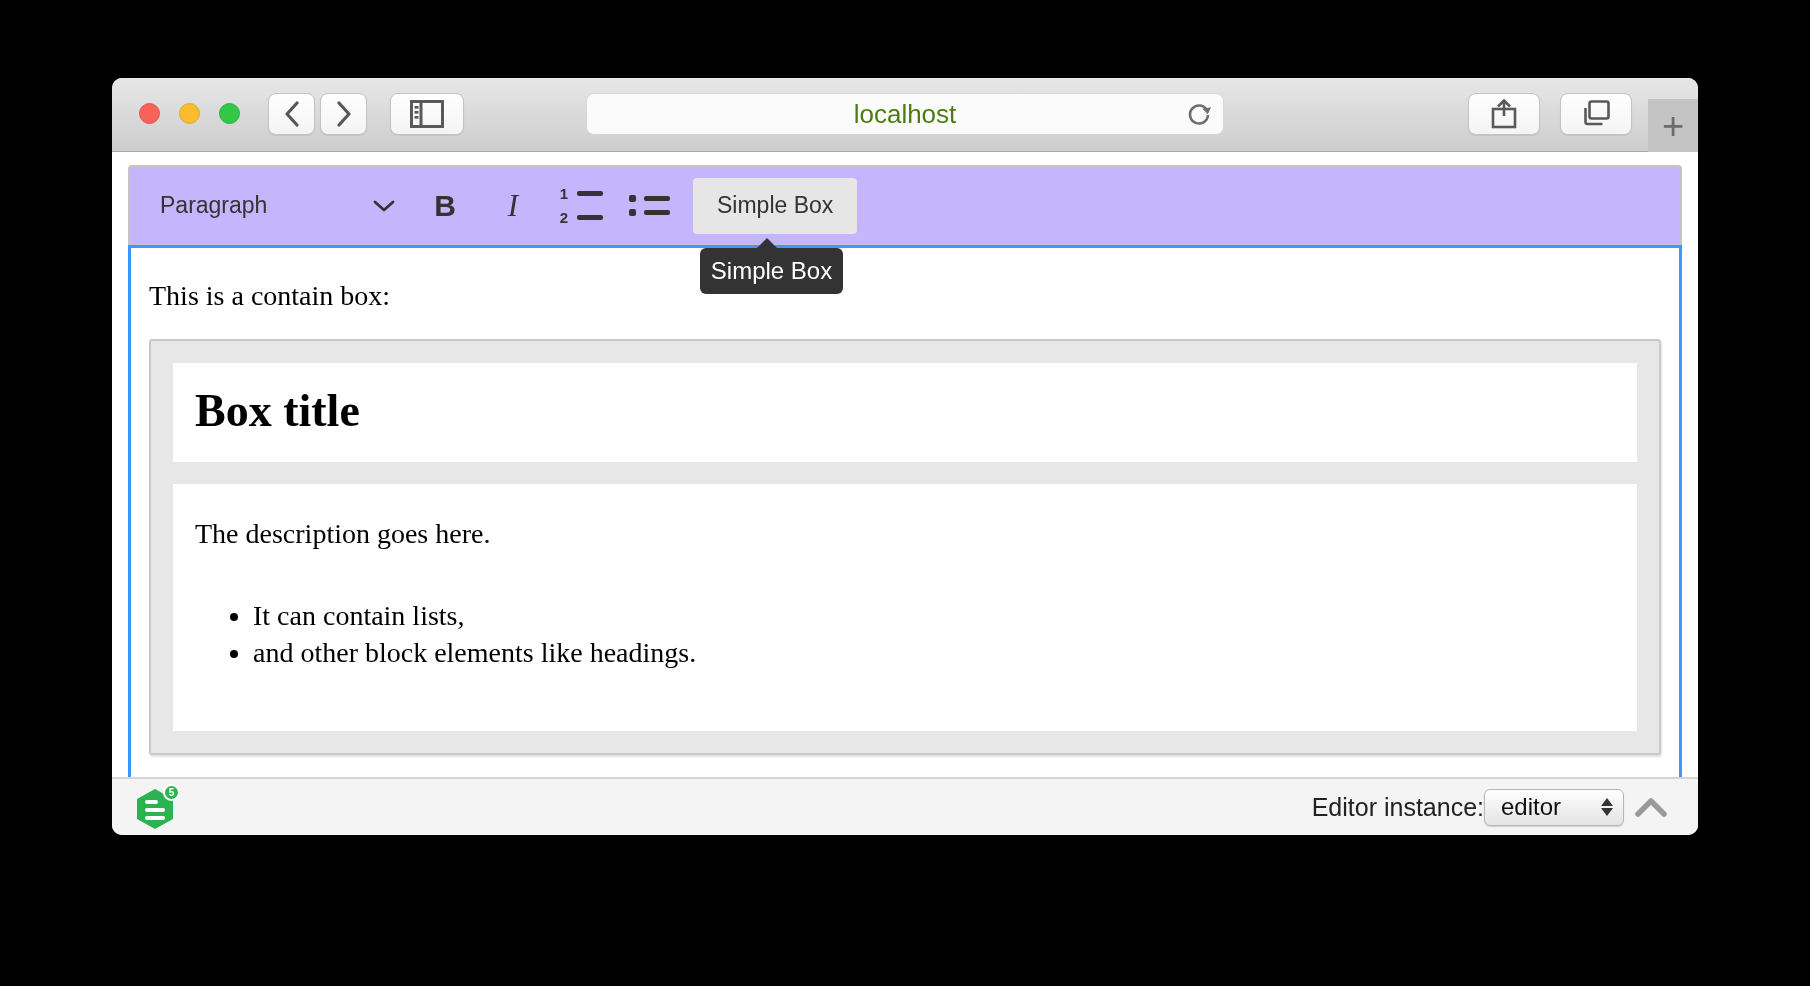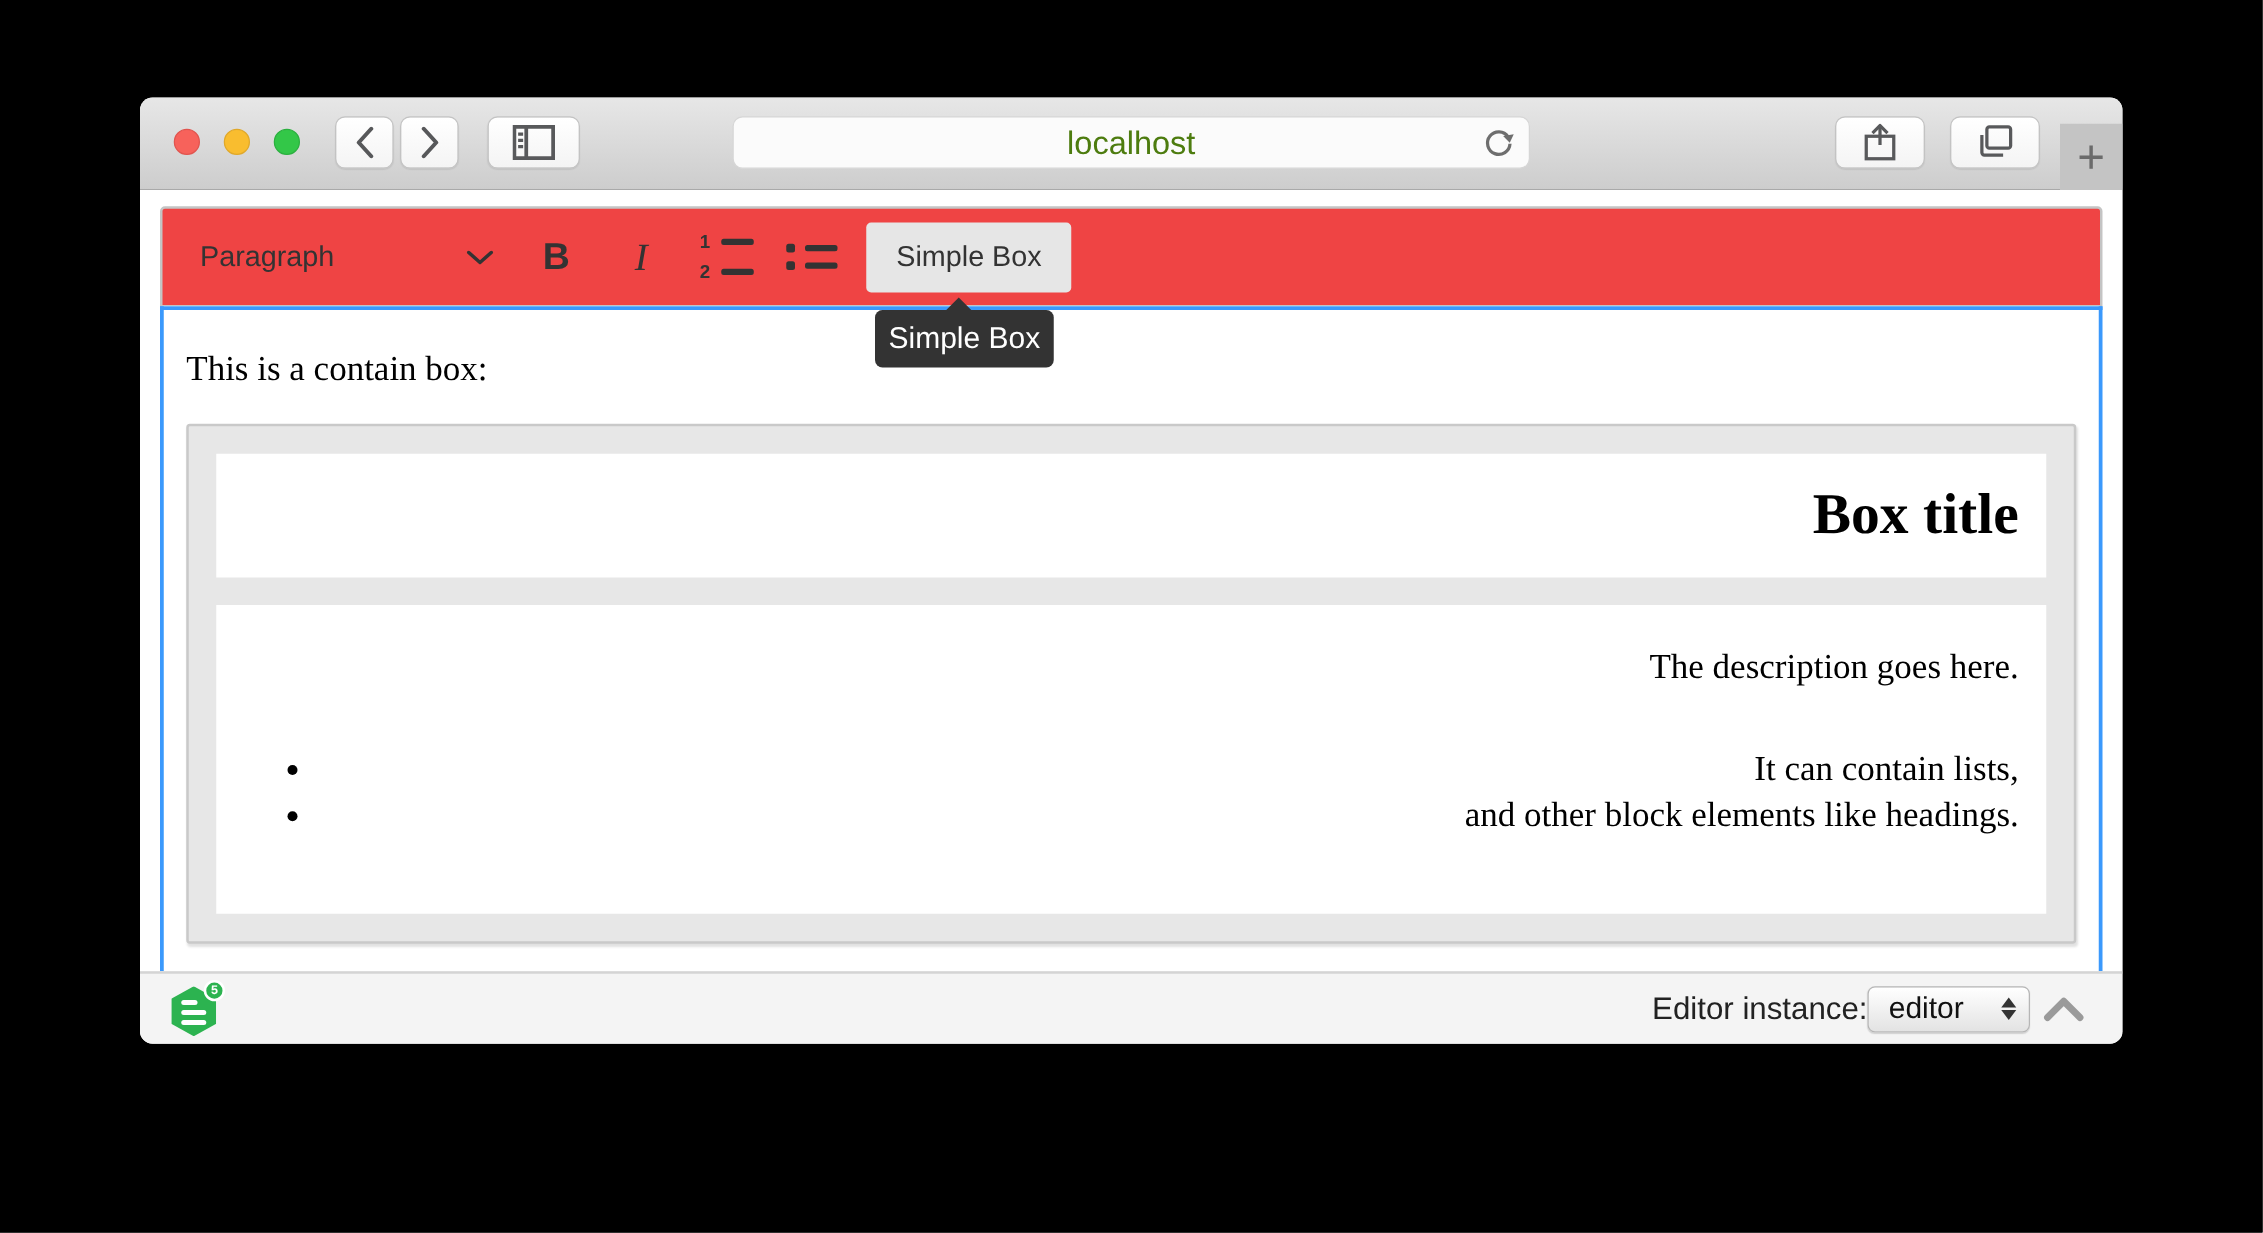--- a/index.html
+++ b/index.html
@@ -52,21 +52,21 @@
 
   
   .page { position:absolute; left:0; top:74px; right:0; bottom:58px; background:#fff; }
 
   .editor { position:absolute; left:16px; right:16px; top:13px; bottom:0;
             display:flex; flex-direction:column; }
 
   
   .ck-toolbar {
     height:80px; flex:0 0 80px;
-    background:#ef4444; border:2px solid #c4c4c4; border-bottom-width:1px;
+    background:#c4b5fd; border:2px solid #c4c4c4; border-bottom-width:1px;
     border-radius:4px 4px 0 0;
     display:flex; align-items:center; padding:0 0 0 30px;
     color:#333;
   }
   .heading-dd { display:flex; align-items:center; width:245px; height:56px; cursor:pointer; }
   .heading-dd .dd-label { font-size:23px; color:#333; }
   .heading-dd .dd-chevron { margin-left:auto; margin-right:10px; }
 
   .ti { height:56px; min-width:48px; display:flex; align-items:center; justify-content:center;
         border-radius:4px; margin-right:20px; }
@@ -85,21 +85,21 @@
   .ck-content {
     flex:1 1 auto; background:#fff; overflow:hidden;
     border:3px solid #3b99fc; border-bottom:none;
     font-family:"Liberation Serif", serif; font-size:28px; color:#000;
     padding:0 18px;
   }
   .intro-p { margin-top:32px; }
 
   .simple-box {
     margin-top:27px; background:#e7e7e7; border:2px solid #c9c9c9; border-radius:3px;
-    padding:22px; box-shadow:1px 2px 2px rgba(0,0,0,.12);text-align:right;
+    padding:22px; box-shadow:1px 2px 2px rgba(0,0,0,.12);
   }
   .simple-box-title {
     background:#fff; height:99px; padding:20px 22px; margin-bottom:22px;
     font-size:46px; font-weight:bold; line-height:1.2; color:#000;
   }
   .simple-box-description { background:#fff; height:247px; padding:22px; }
   .simple-box-description p { margin-top:12px; }
   .simple-box-description ul { margin-top:48px; padding-left:58px; }
   .simple-box-description li { line-height:1.32; }
 
@@ -131,21 +131,21 @@
   .bar2 { top:19px; width:20px; }
   .bar3 { top:27px; width:20px; }
   .badge {
     position:absolute; right:-3px; top:-3px; width:17px; height:17px; border-radius:50%;
     background:#2cb350; border:2px solid #ffffff; color:#fff;
     font-size:10px; font-weight:bold; display:flex; align-items:center; justify-content:center;
   }
   .inspector-right { position:absolute; right:30px; top:0; height:100%; display:flex; align-items:center; }
   .inspector-label { font-size:25px; color:#222; }
   .instance-select {
-    width:130px; height:37px; border-radius:6px; border:1px solid #b6b6b6;
+    width:140px; height:37px; border-radius:6px; border:1px solid #b6b6b6;
     background:linear-gradient(#ffffff,#e3e3e3);
     box-shadow:0 1px 1px rgba(0,0,0,.15);
     display:flex; align-items:center; padding:0 10px 0 16px;
     font-size:24px; color:#111;
   }
   .select-arrows { margin-left:auto; display:flex; flex-direction:column; gap:2px; align-items:center; }
   .arr-up   { width:0;height:0;border-left:6px solid transparent;border-right:6px solid transparent;border-bottom:8px solid #333; }
   .arr-down { width:0;height:0;border-left:6px solid transparent;border-right:6px solid transparent;border-top:8px solid #333; }
   .collapse-chevron { margin-left:10px; }
 

